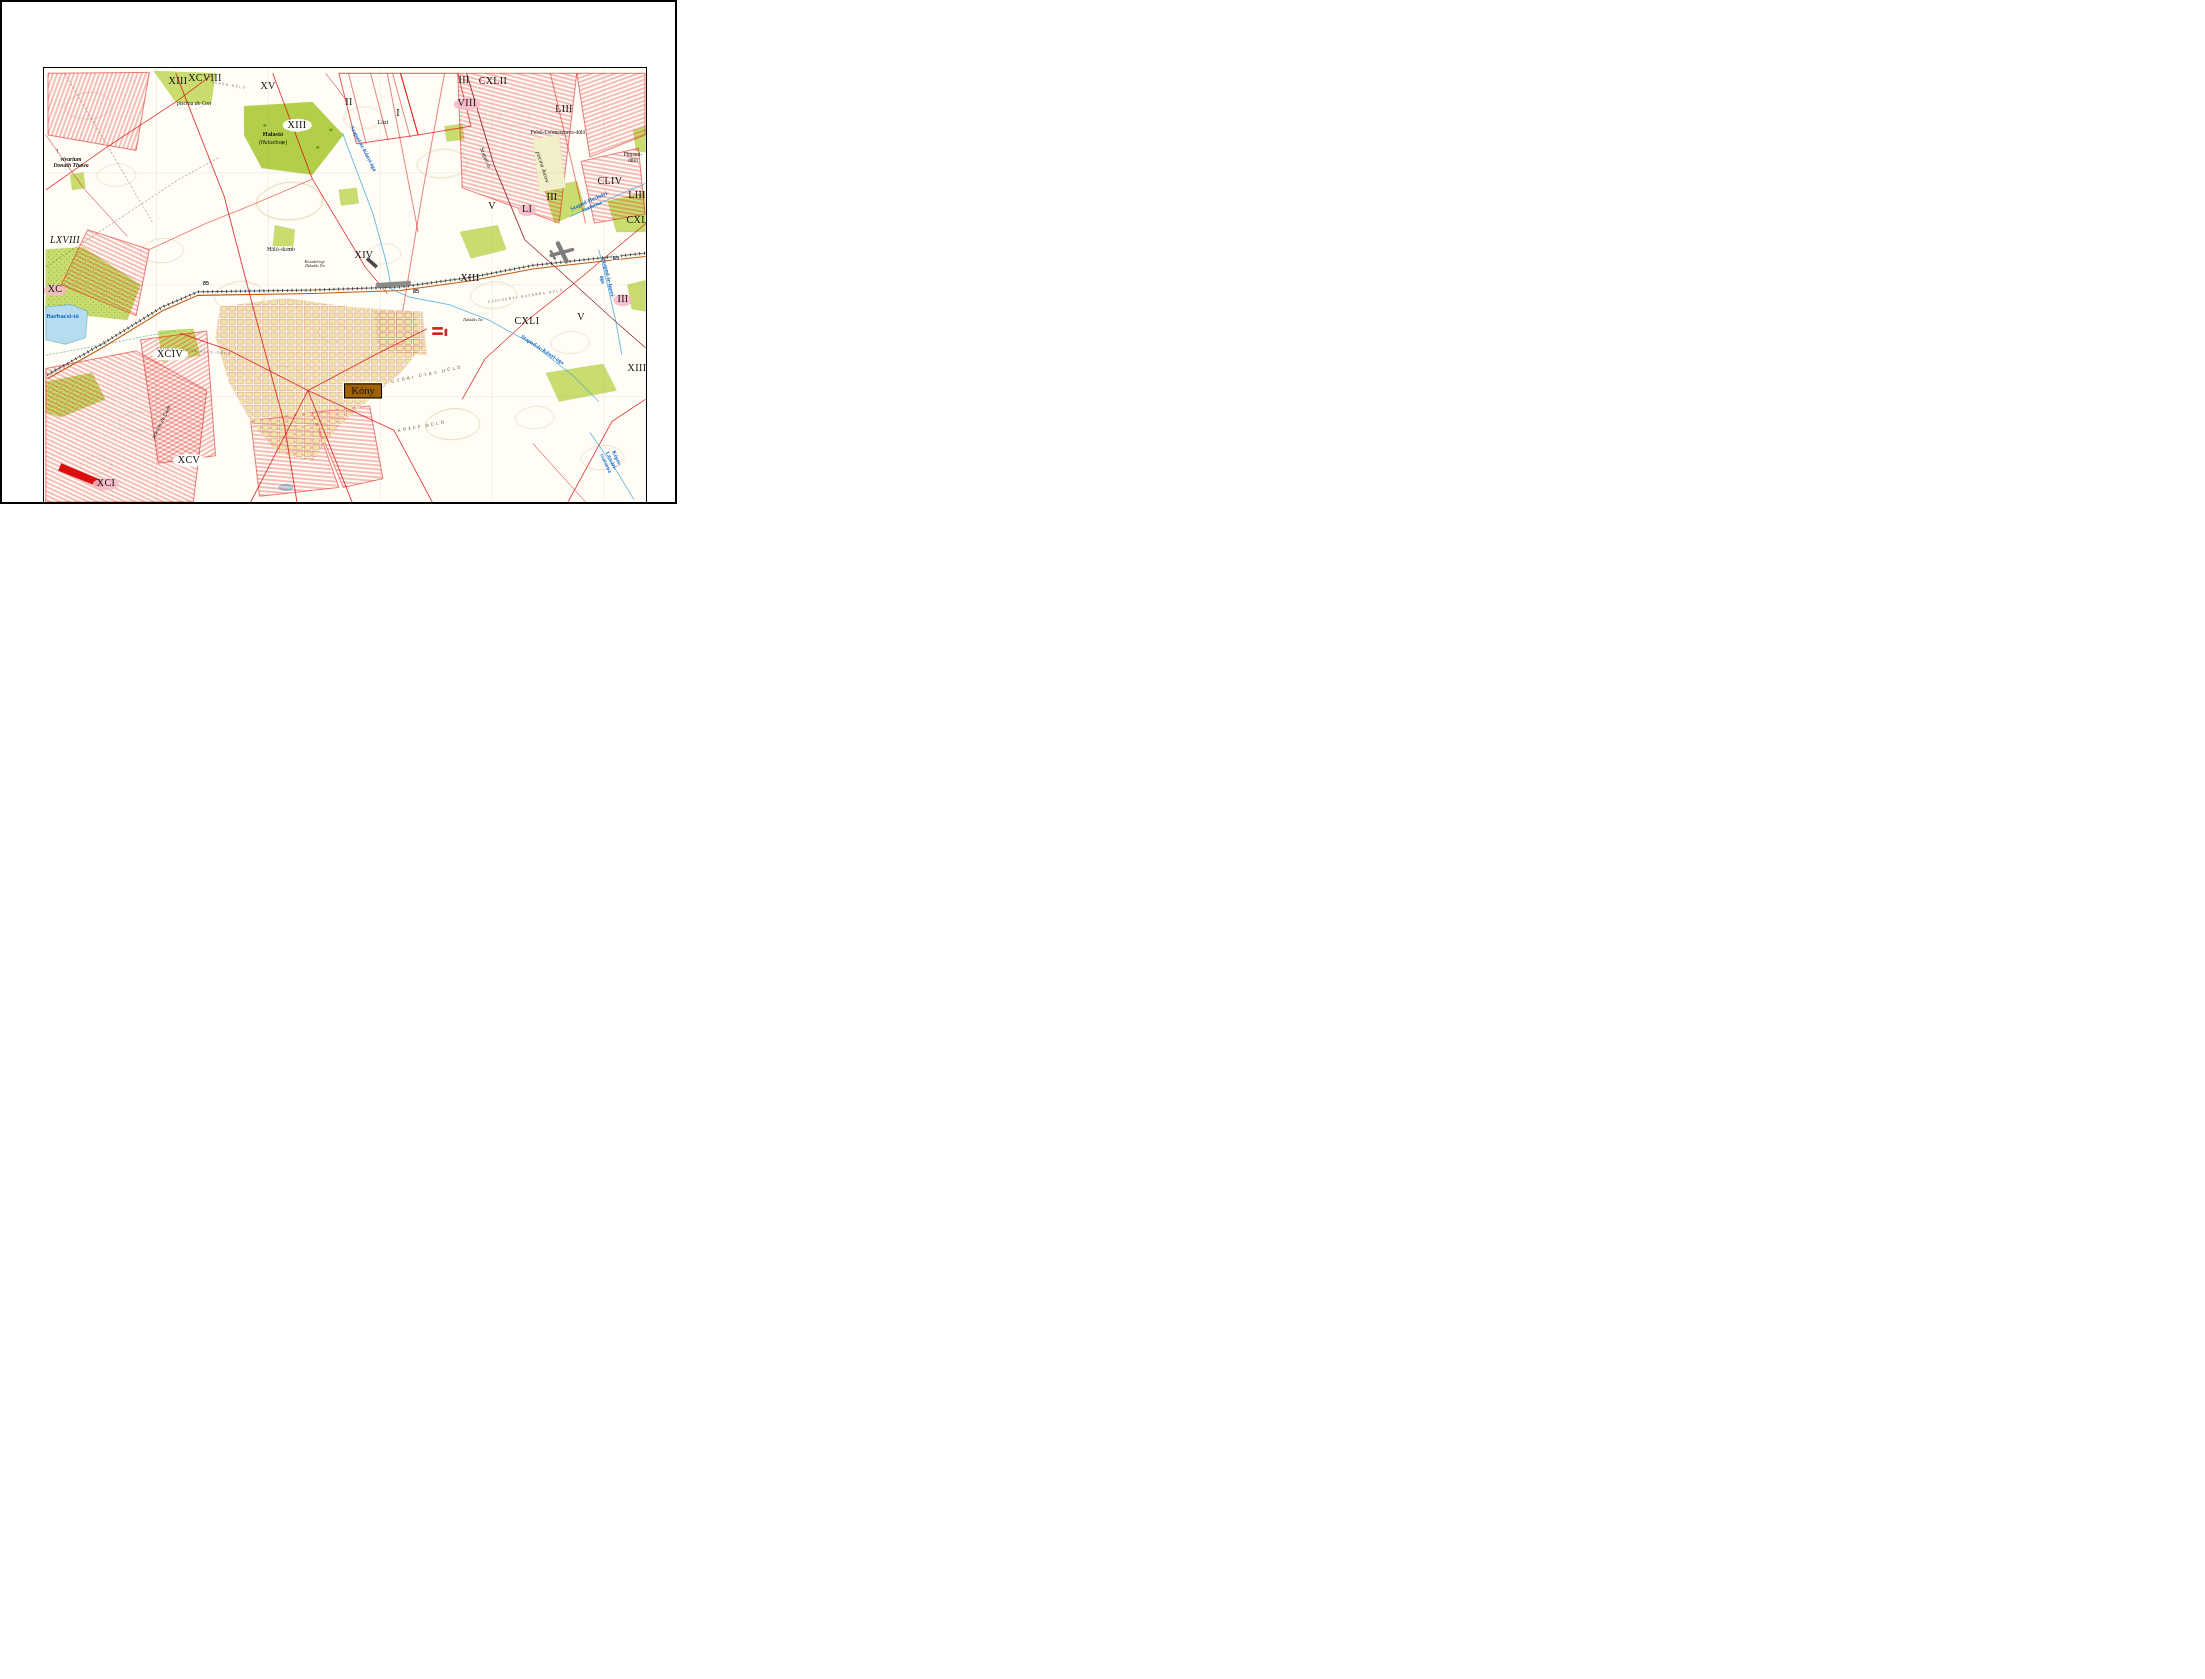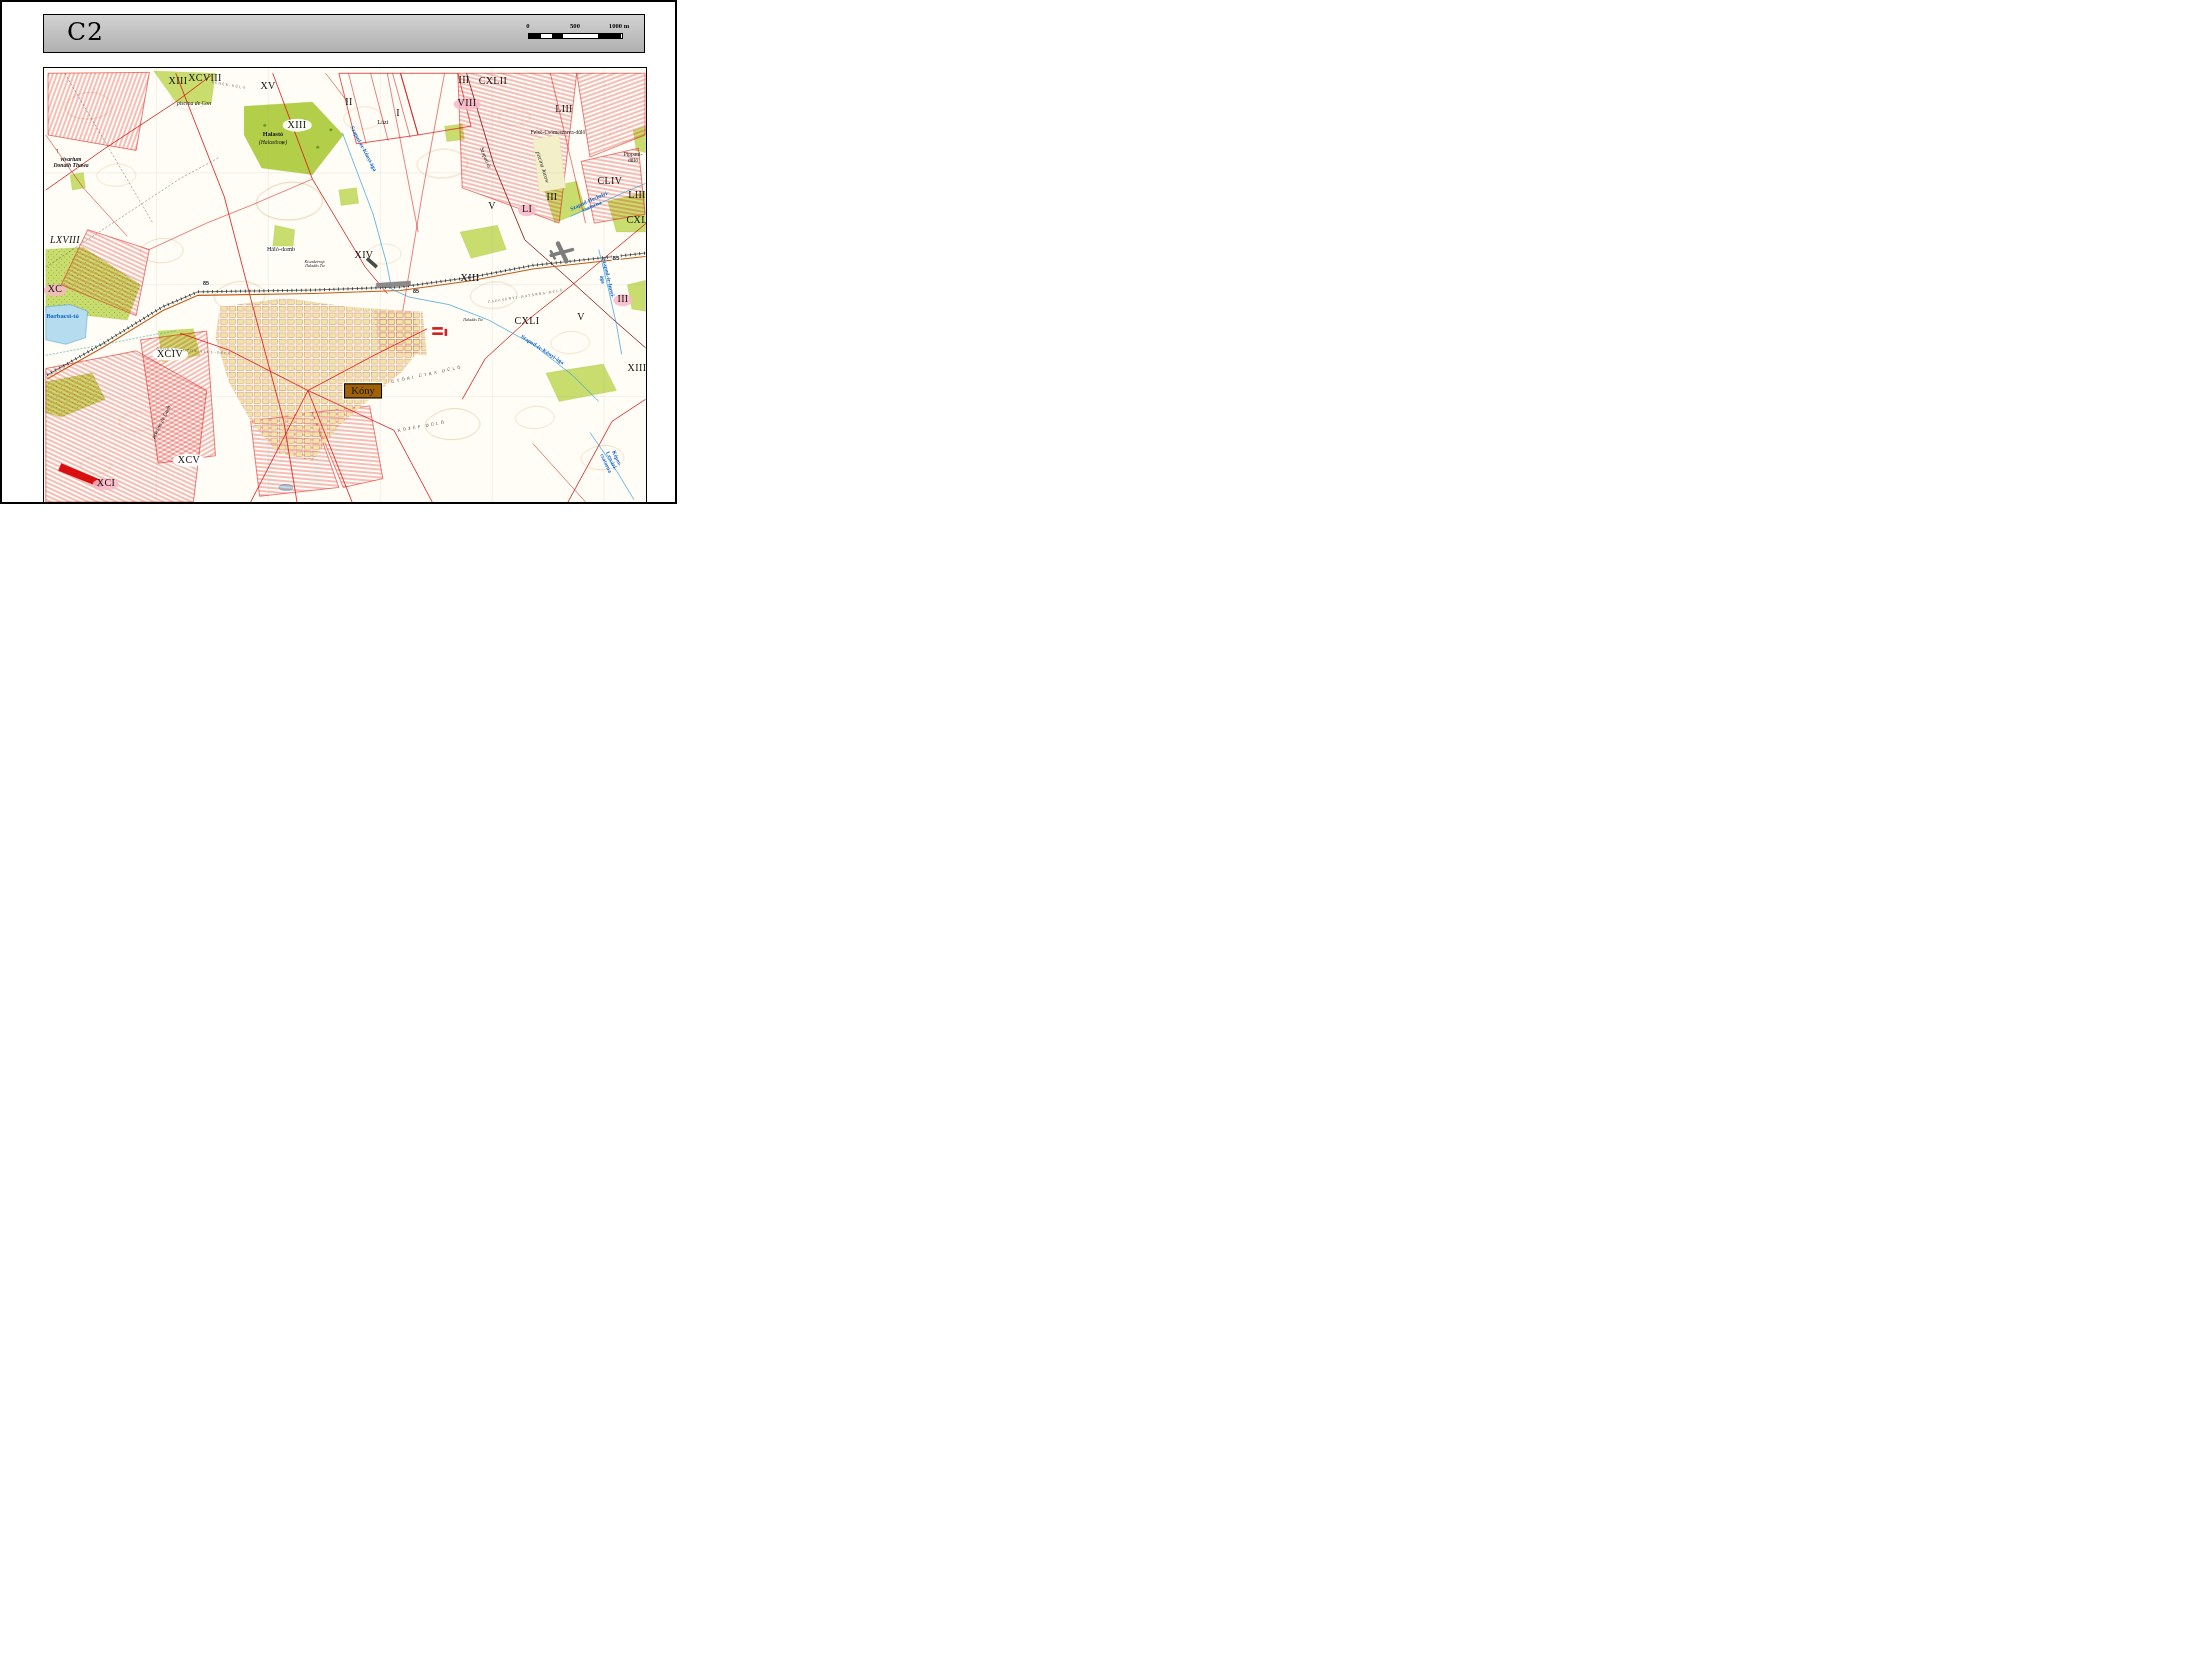--- a/index.html
+++ b/index.html
@@ -71,38 +71,20 @@
   .dashtrack{fill:none;stroke:#3c3c3c;stroke-width:.9;stroke-dasharray:5 4;}
   .graywork{fill:#8a8a8a;stroke:#555;stroke-width:.6;}
   .darkwork{fill:#4a4a4a;stroke:none;}
   .farmbld{fill:#cc2222;stroke:none;}
 </style>
 </head>
 <body>
 
 <div class="page">
 
-  <div class="header">
-    <div class="sheet-title">C2</div>
-    <div class="scalebar">
-      <div class="nums">
-        <span class="n0">0</span>
-        <span class="n1">500</span>
-        <span class="n2">1000 m</span>
-      </div>
-      <div class="bar">
-        <i class="sb1"></i>
-          <i class="sb2"></i>
-          <i class="sb3"></i>
-          <i class="sb4"></i>
-          <i class="sb5"></i>
-          <i class="sb6"></i>
-      </div>
-    </div>
-  </div>
 
   <div class="map">
     <svg width="602" height="434" viewBox="0 0 1364 985">
       <defs>
         <path id="blob" d="M0,0 C18,-14 44,-16 62,-6 C78,2 82,16 70,26 C54,40 22,42 2,32 C-14,24 -16,8 0,0 Z"></path>
         <pattern id="p20" width="9" height="9" patternUnits="userSpaceOnUse" patternTransform="rotate(20)">
             <path class="stripe-line" d="M4.5,0 V9"></path>
           </pattern>
         <pattern id="p60" width="9" height="9" patternUnits="userSpaceOnUse" patternTransform="rotate(60)">
             <path class="stripe-line" d="M4.5,0 V9"></path>

